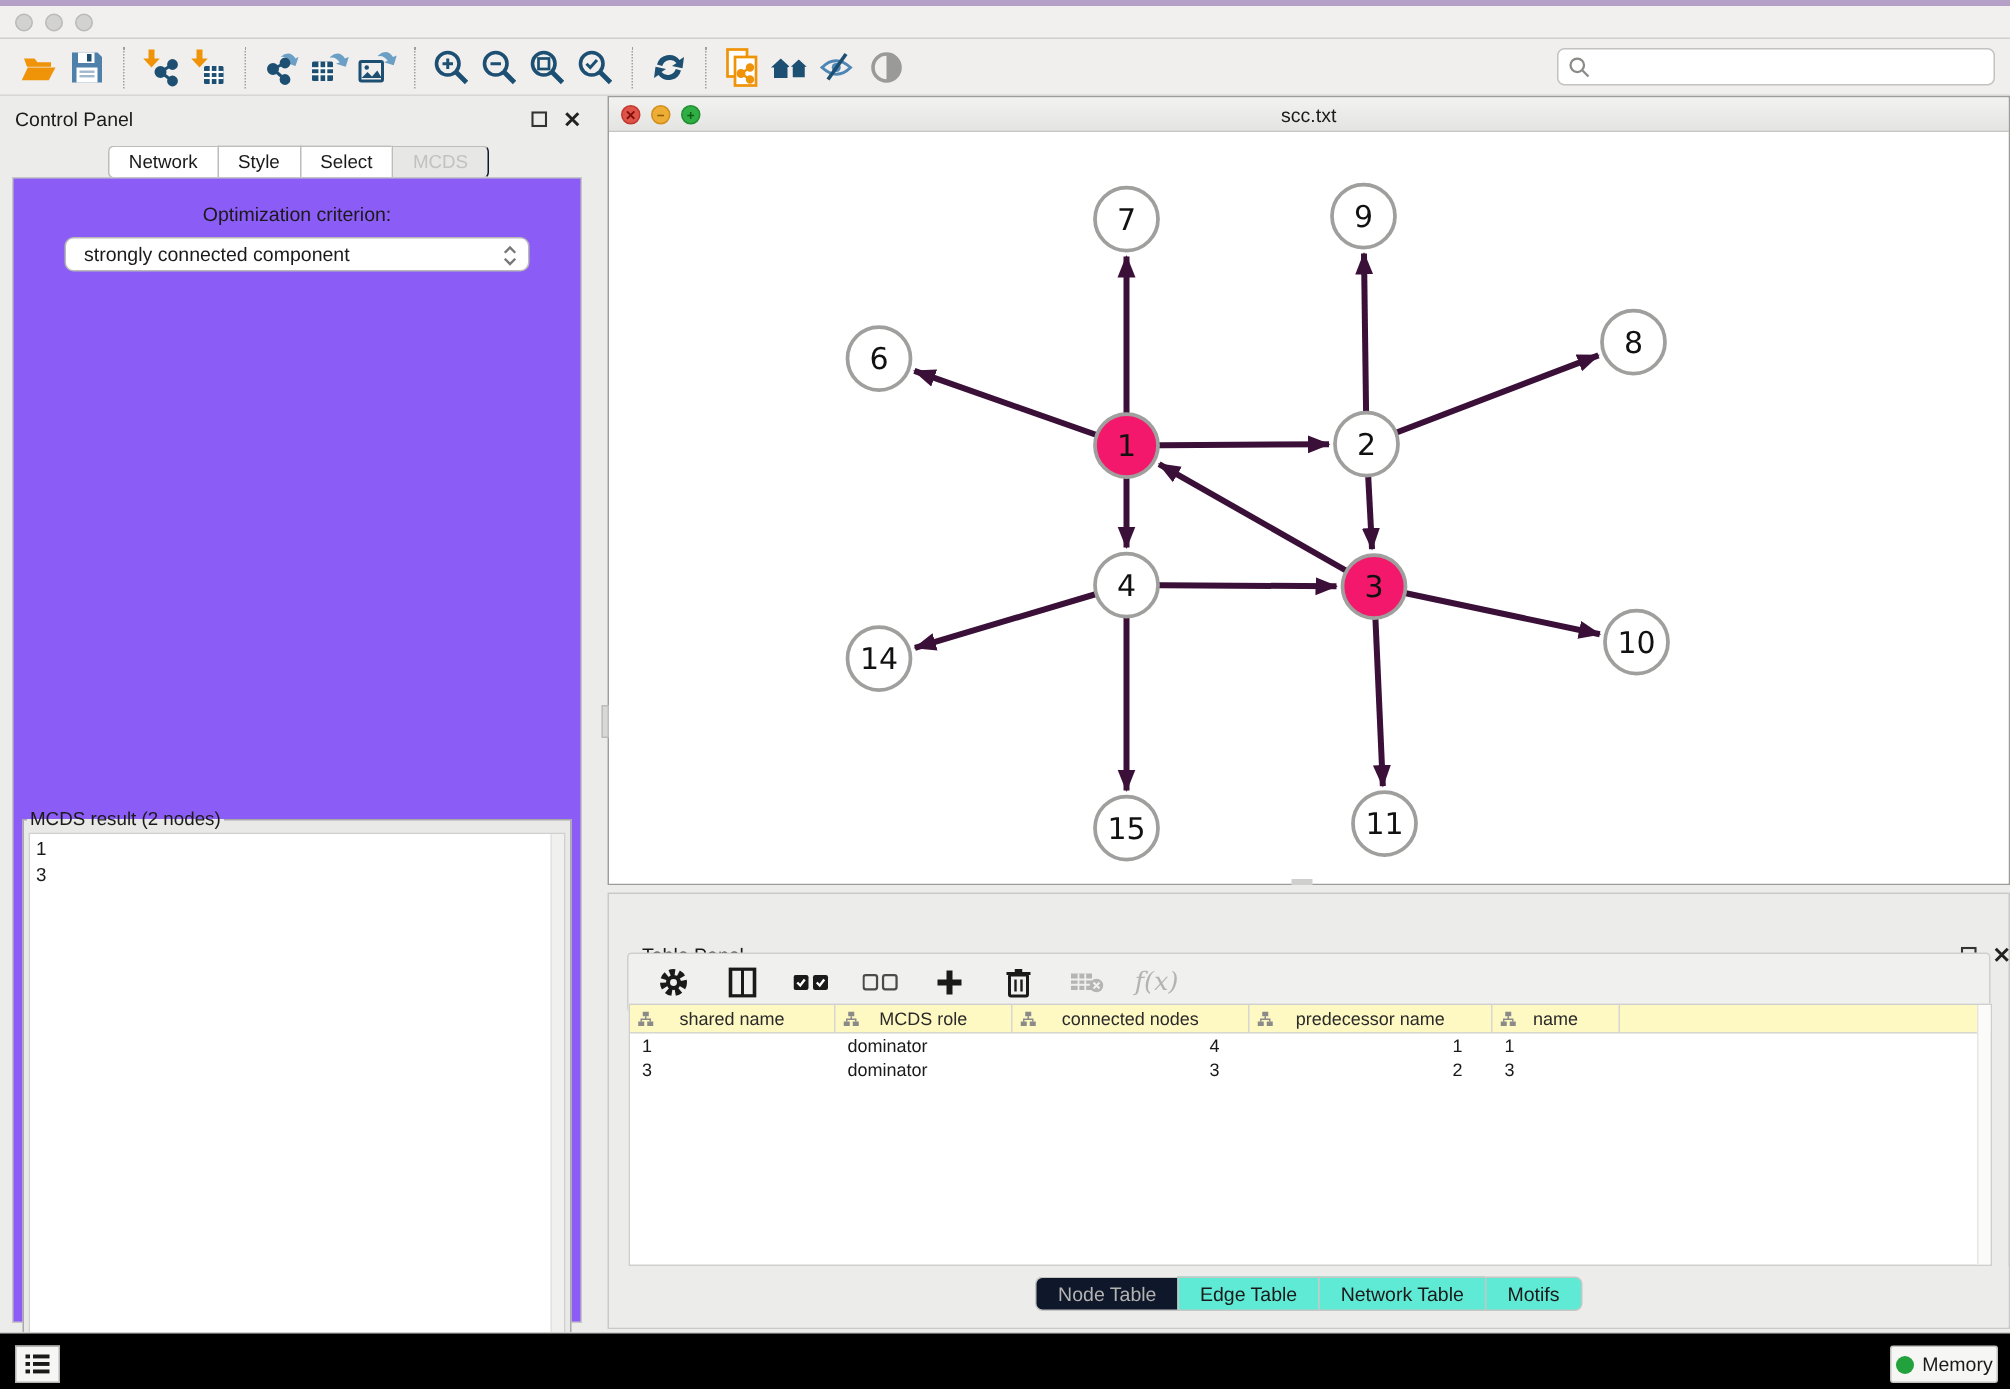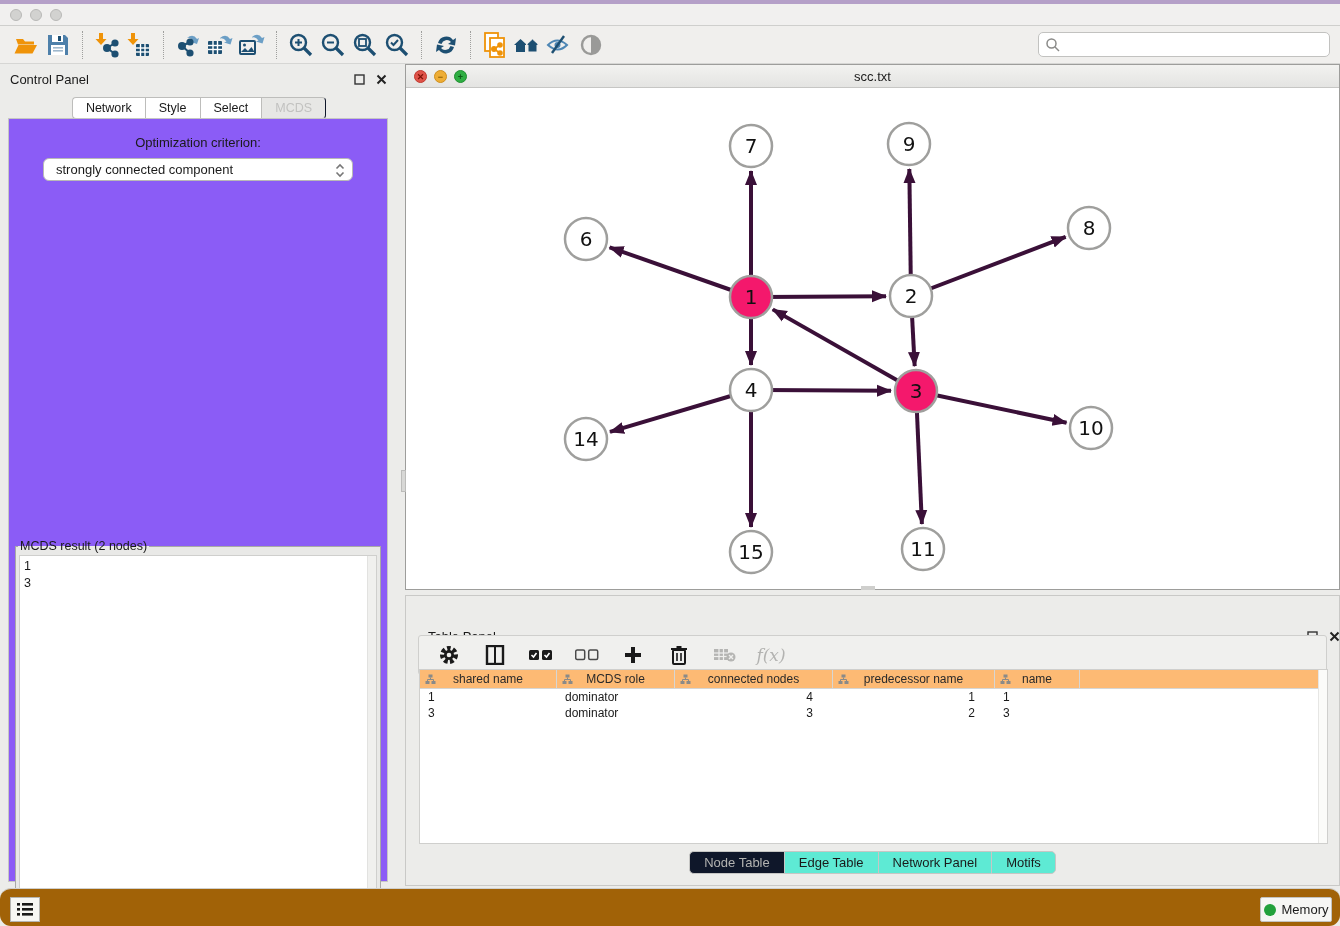--- a/index.html
+++ b/index.html
@@ -54,35 +54,35 @@
   .grip-left { position:absolute; left:-5px; top:405px; width:5px; height:22px; background:#d8d8d6; border:1px solid #bcbcba; }
   .grip-bottom { position:absolute; left:455px; bottom:-1px; width:14px; height:4px; background:#cfcfcd; }
 
   
   .table-panel { position:absolute; left:405px; top:595px; width:935px; height:291px; background:#ececea; border:1px solid #c9c9c7; }
   .tp-header { position:absolute; left:12px; top:0; width:100%; height:25px; display:flex; align-items:center; padding:0 10px;margin-top:28px; }
   .tp-toolbar { position:absolute; left:12px; top:28px; width:909px; height:40px; background:#f0f0ee; border:1px solid #cfcfcd; border-radius:3px; display:flex; align-items:center; gap:22px; padding-left:18px;margin-top:11px; }
   .tp-tool { width:24px; height:24px; display:flex; align-items:center; justify-content:center; cursor:pointer; }
   .fx-label { font-family:"DejaVu Serif", serif; font-style:italic; font-size:17px; color:#b3b3b1; }
   .tp-table { position:absolute; left:13px; top:73px; width:909px; height:175px; background:#fff; border:1px solid #cfcfcd; overflow:hidden; }
-  .tp-thead { display:flex; height:19px; background:#fdba74; border-bottom:1px solid #d6d6d4; }
+  .tp-thead { display:flex; height:19px; background:#fef9c3; border-bottom:1px solid #d6d6d4; }
   .th { display:flex; align-items:center; justify-content:center; gap:5px; font-size:12px; color:#2a2a2a; border-right:1px solid #d6d6d4; cursor:pointer; position:relative; }
   .th .sort-ic { position:absolute; left:5px; top:4px; }
   .tr { display:flex; height:16px; }
   .td { font-size:12px; padding:1px 8px 0 8px; white-space:nowrap; overflow:hidden; }
   .td.r { text-align:right; padding-right:20px; }
   .tp-track { position:absolute; right:0; top:0; bottom:0; width:9px; background:#fbfbf9; border-left:1px solid #e6e6e4; }
   .tp-tabbar { position:absolute; left:0; bottom:0; width:100%; height:41px; background:#ececea; display:flex; align-items:flex-start; justify-content:center; padding-top:7px; }
   .tp-tab { font-size:13px; padding:3px 14px; background:#5eead4; border:1px solid #c6c6c4; border-right:none; cursor:pointer; }
   .tp-tab:first-child { border-radius:5px 0 0 5px; }
   .tp-tab:last-child { border-right:1px solid #c6c6c4; border-radius:0 5px 5px 0; }
   .tp-tab.active { background:#0f172a; color:#b3b3b1; }
 
   
-  .statusbar { position:absolute; left:0; top:888px; width:1340px; height:38px; background:#a16207; border-top:1px solid #cfcfcd;border-radius:11px; }
+  .statusbar { position:absolute; left:0; top:888px; width:1340px; height:38px; background:#000000; border-top:1px solid #cfcfcd; }
   .list-btn { position:absolute; left:10px; top:8px; width:30px; height:25px; background:#f6f6f4; border:1px solid #b4b4b2; display:flex; align-items:center; justify-content:center; cursor:pointer; }
   .memory-btn { position:absolute; right:8px; top:8px; width:72px; height:25px; background:#f6f6f4; border:1px solid #c2c2c0; border-radius:2px; display:flex; align-items:center; justify-content:center; gap:6px; font-size:13px; cursor:pointer; }
   .mem-dot { width:12px; height:12px; border-radius:50%; background:#22a13c; }
 </style>
 </head>
 <body>
 
 <div class="titlebar">
   <div class="traffic-dots">
     <div class="dot-gray"></div>
@@ -509,21 +509,21 @@
           <div class="td r" style="width: 158px;">3</div>
           <div class="td r" style="width: 162px;">2</div>
           <div class="td" style="width: 85px;">3</div>
         </div>
       </div>
     <div class="tp-track"></div>
   </div>
   <div class="tp-tabbar" id="tp-tabbar">
       <div class="tp-tab active">Node Table</div>
       <div class="tp-tab">Edge Table</div>
-      <div class="tp-tab">Network Panel</div>
+      <div class="tp-tab">Network Table</div>
       <div class="tp-tab">Motifs</div>
     </div>
 </div>
 
 <div class="statusbar">
   <div class="list-btn">
     <svg width="18" height="15" viewBox="0 0 18 15">
       <g fill="#1a1a1a">
         <rect x="1" y="1" width="3" height="2.6"></rect>
           <rect x="6" y="1" width="11" height="2.6"></rect>

